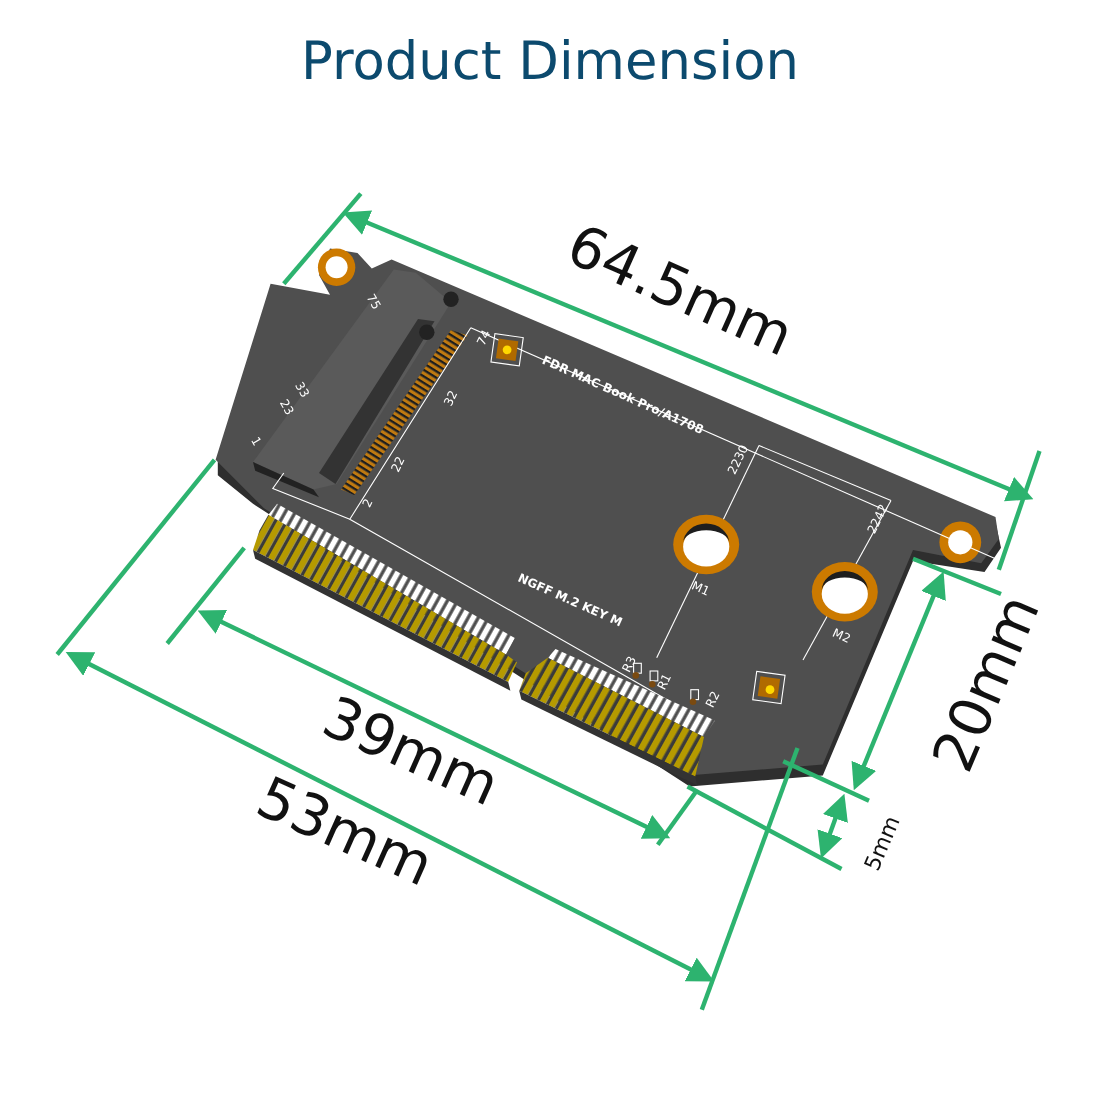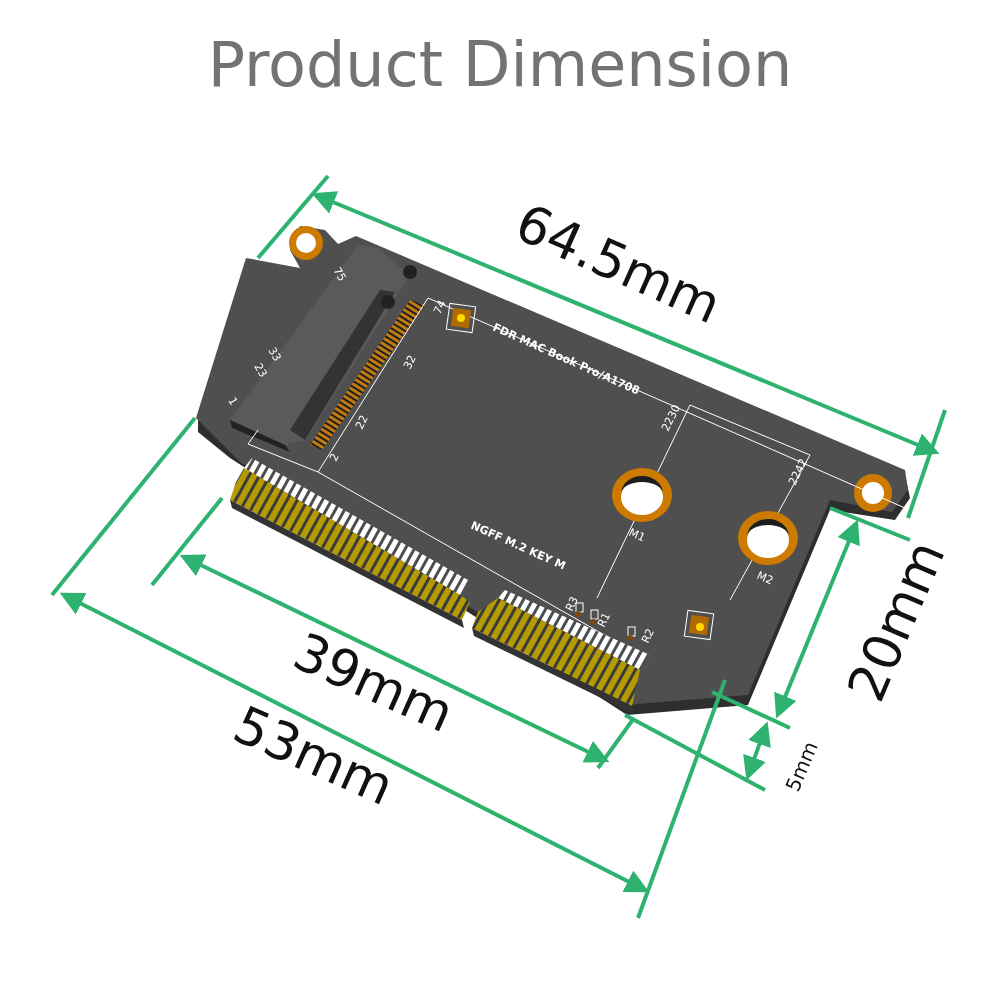--- a/index.html
+++ b/index.html
@@ -1,19 +1,19 @@
 <!DOCTYPE html>
 <html><head>
   <meta charset="utf-8">
   <style>
     html, body { margin: 0; padding: 0; background: #ffffff; }
     body { width: 1000px; height: 1000px; position: relative; overflow: hidden; font-family: "DejaVu Sans", sans-serif; }
     .title {
       position: absolute; left: 0; top: 28px; width: 1000px; text-align: center;
-      font-family: "DejaVu Sans", sans-serif; font-size: 62px; color: #737373; letter-spacing: 0px;
+      font-family: "DejaVu Sans", sans-serif; font-size: 48px; color: #0c4a6e; letter-spacing: 0px;
     }
     svg { position: absolute; left: 0; top: 0; }
     .dim-text { font-family: "DejaVu Sans", sans-serif; fill: #111111; }
     .silk { font-family: "DejaVu Sans", sans-serif; fill: #ffffff; font-size: 11px; }
     .silk-bold { font-family: "DejaVu Sans", sans-serif; fill: #ffffff; font-size: 11px; font-weight: bold; }
   </style>
 </head>
 <body>
 
 <div class="title">Product Dimension</div>

